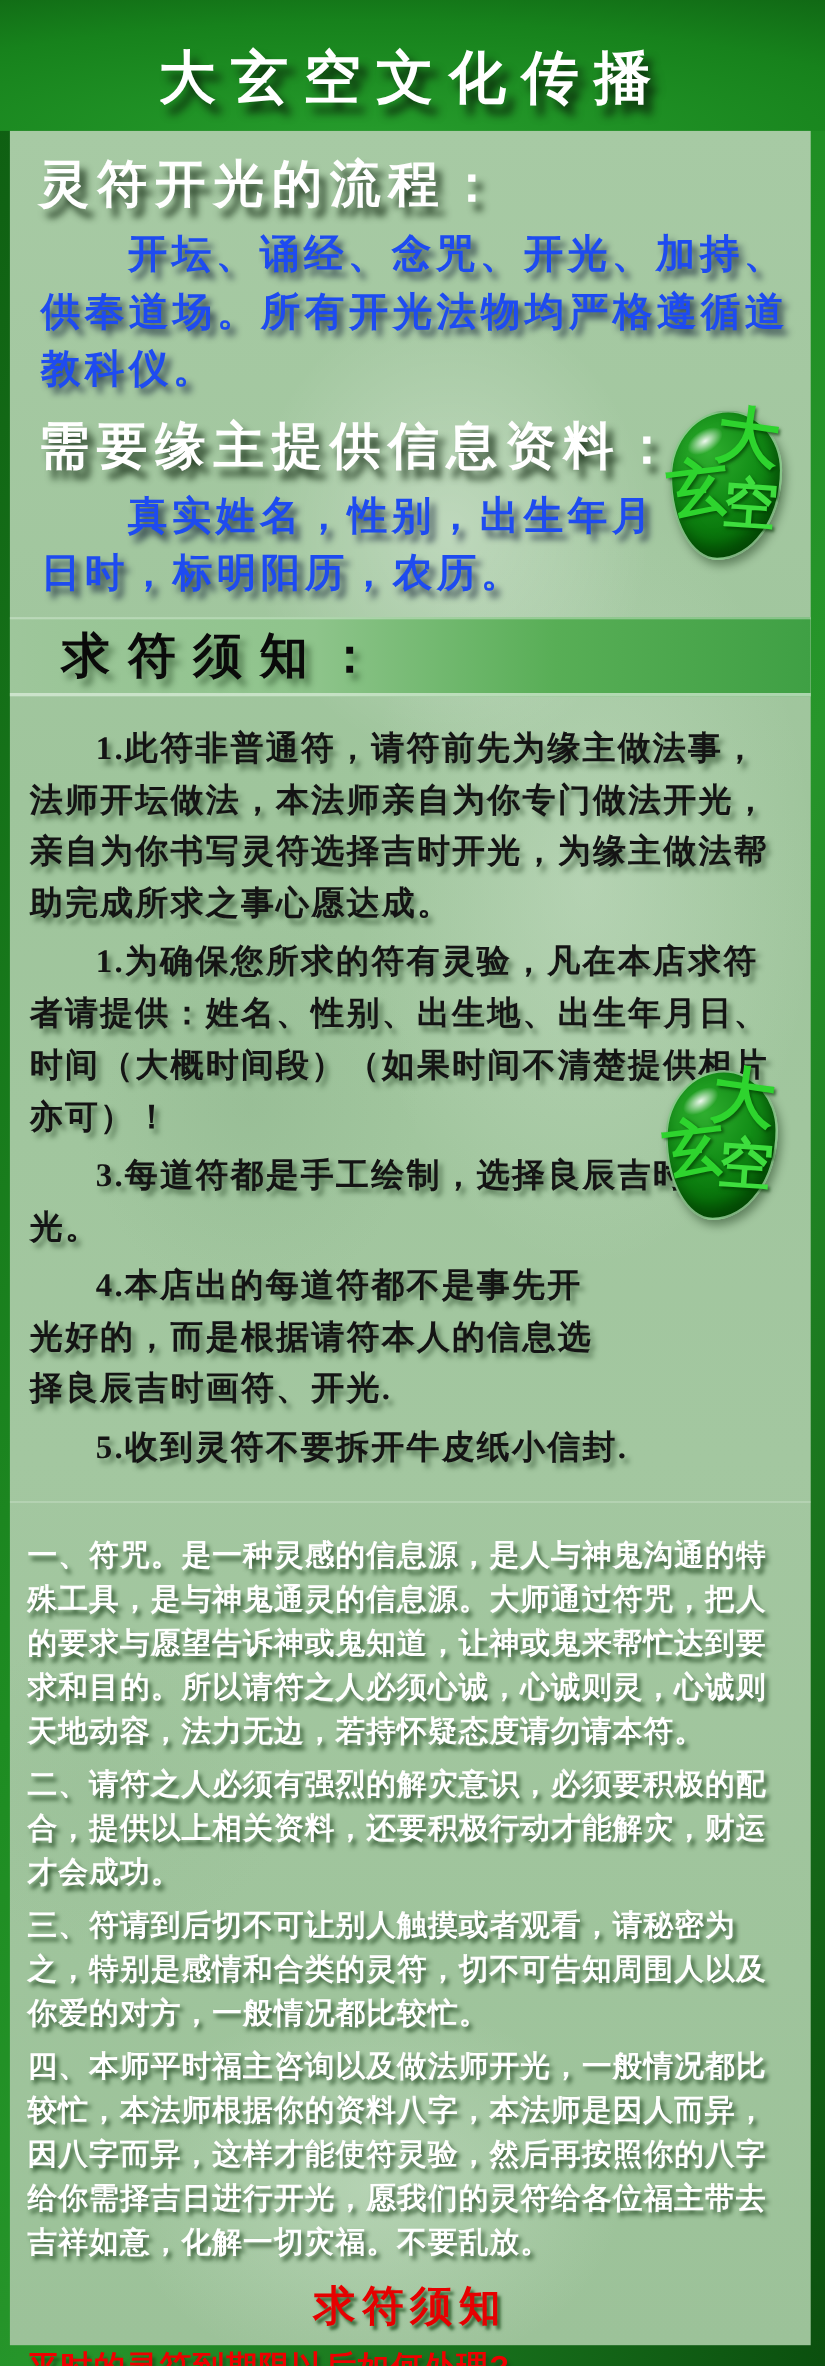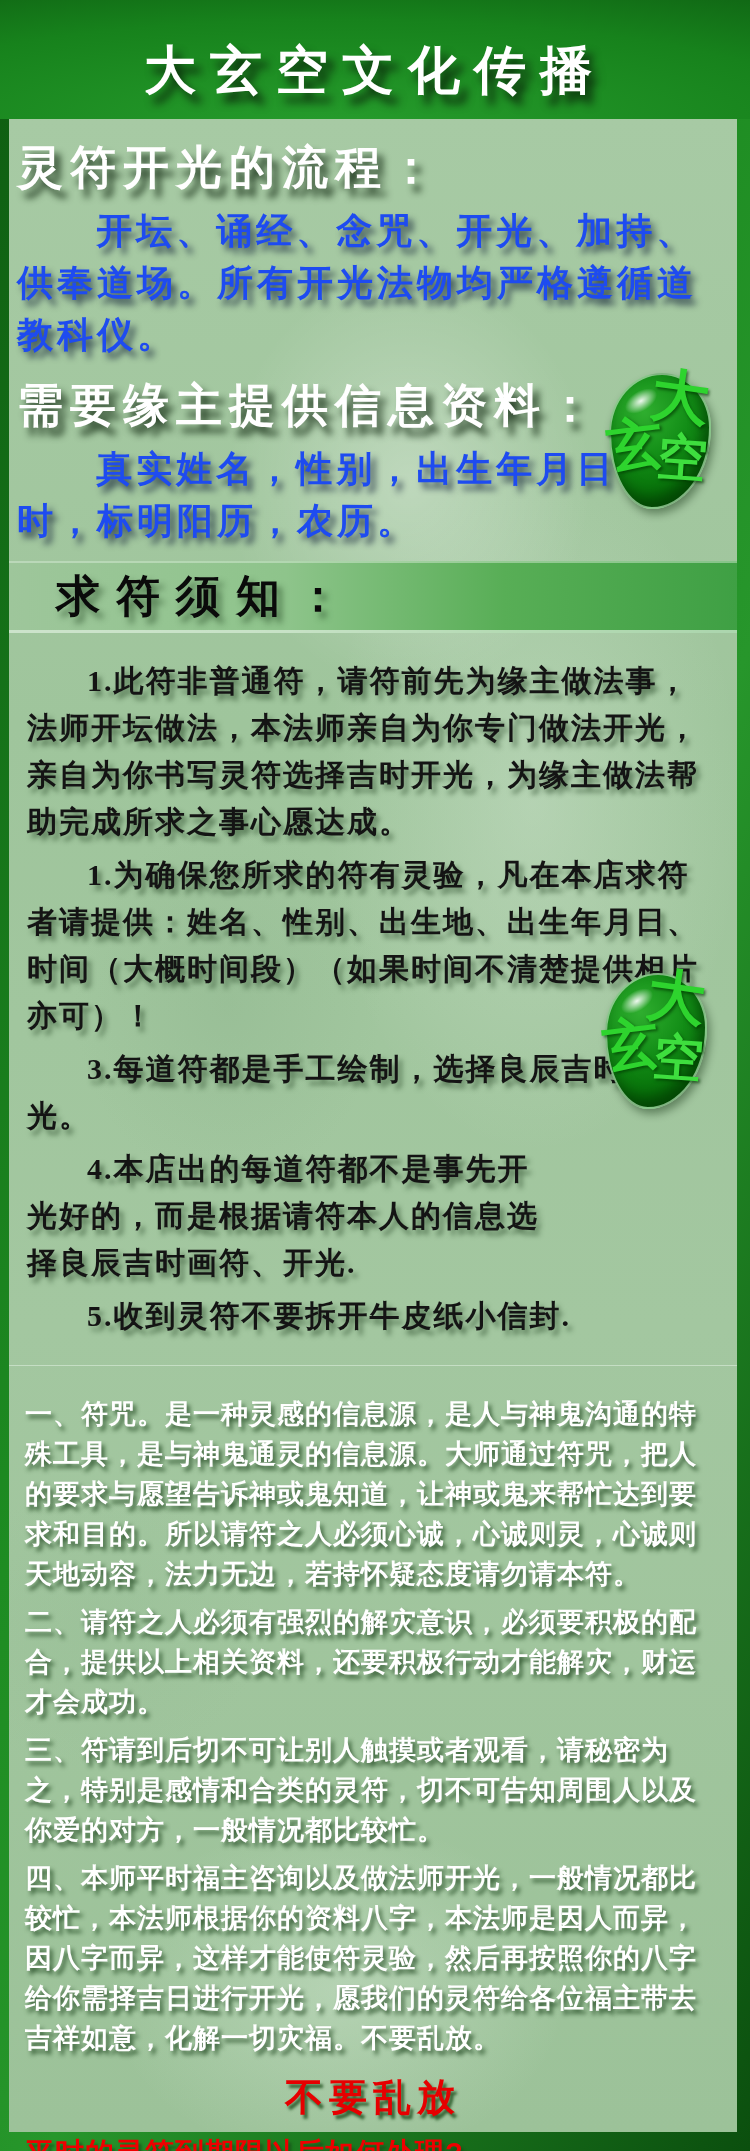--- a/index.html
+++ b/index.html
@@ -36,33 +36,33 @@
       radial-gradient(ellipse 300px 500px at 72% 34%, rgba(235,245,235,.28), rgba(255,255,255,0) 70%),
       radial-gradient(ellipse 220px 260px at 30% 44%, rgba(130,170,130,.25), rgba(130,170,130,0) 70%),
       radial-gradient(ellipse 320px 240px at 45% 93%, rgba(225,240,225,.35), rgba(255,255,255,0) 72%),
       radial-gradient(ellipse 240px 200px at 12% 75%, rgba(140,180,140,.20), rgba(140,180,140,0) 70%);
   }
   .panel-inner { position:relative; width:100%; height:100%; }
 
   
   .h-white {
     font-size:46px; font-weight:bold; color:#ffffff; letter-spacing:7px;
-    padding-left:8px; line-height:62px; white-space:nowrap;
+    padding-left:26px; line-height:62px; white-space:nowrap;
     text-shadow:6px 8px 7px rgba(12,35,12,.8);
   }
   .h-black {
     font-size:44px; font-weight:bold; color:#0a0a0a; letter-spacing:16px;
     padding-left:47px; line-height:70px; white-space:nowrap;
     text-shadow:5px 6px 6px rgba(25,60,25,.55);
   }
 
   
   .p-blue {
     color:#1e4bf0; font-size:36px; font-weight:bold; letter-spacing:4px;
-    line-height:52px; text-indent:2.2em; padding:0 12px 0 8px;
+    line-height:52px; text-indent:2.2em; padding:0 12px 0 28px;
     text-shadow:5px 6px 6px rgba(8,22,48,.7);
   }
   .p-blue.narrow { width:620px; }
 
   
   .notice-band {
     margin-top:14px; height:72px;
     background:linear-gradient(90deg,#9ec69b 0%, #8ec48b 38%, #58ae56 68%, #3fa044 100%);
     border-top:2px solid rgba(222,238,222,.45);
     border-bottom:3px solid rgba(230,243,230,.65);
@@ -166,21 +166,21 @@
       </div>
 
       <div class="explain">
         <div class="p-white">一、符咒。是一种灵感的信息源，是人与神鬼沟通的特殊工具，是与神鬼通灵的信息源。大师通过符咒，把人的要求与愿望告诉神或鬼知道，让神或鬼来帮忙达到要求和目的。所以请符之人必须心诚，心诚则灵，心诚则天地动容，法力无边，若持怀疑态度请勿请本符。</div>
         <div class="p-white">二、请符之人必须有强烈的解灾意识，必须要积极的配合，提供以上相关资料，还要积极行动才能解灾，财运才会成功。</div>
         <div class="p-white">三、符请到后切不可让别人触摸或者观看，请秘密为之，特别是感情和合类的灵符，切不可告知周围人以及你爱的对方，一般情况都比较忙。</div>
         <div class="p-white">四、本师平时福主咨询以及做法师开光，一般情况都比较忙，本法师根据你的资料八字，本法师是因人而异，因八字而异，这样才能使符灵验，然后再按照你的八字给你需择吉日进行开光，愿我们的灵符给各位福主带去吉祥如意，化解一切灾福。不要乱放。</div>
       </div>
 
       <div class="warning">
-        <div class="warning-title">不要乱放</div>
+        <div class="warning-title">求符须知</div>
         <div class="warning-question">平时的灵符到期限以后如何处理?</div>
 
       </div>
 
       <div class="badge badge-1">
         <div class="badge-blob"></div>
         <span class="badge-char badge-char-1">大</span>
         <span class="badge-char badge-char-2">玄</span>
         <span class="badge-char badge-char-3">空</span>
       </div>

